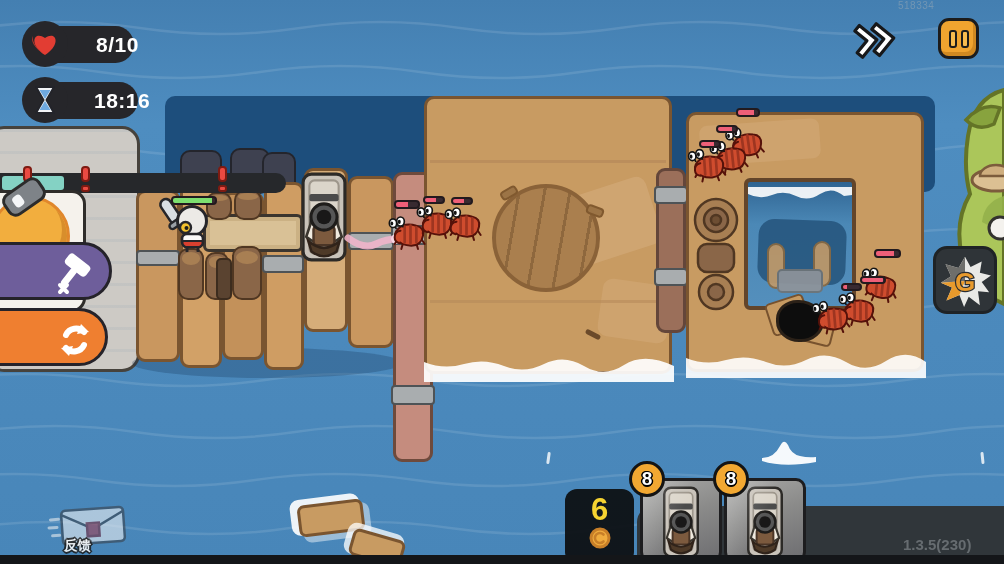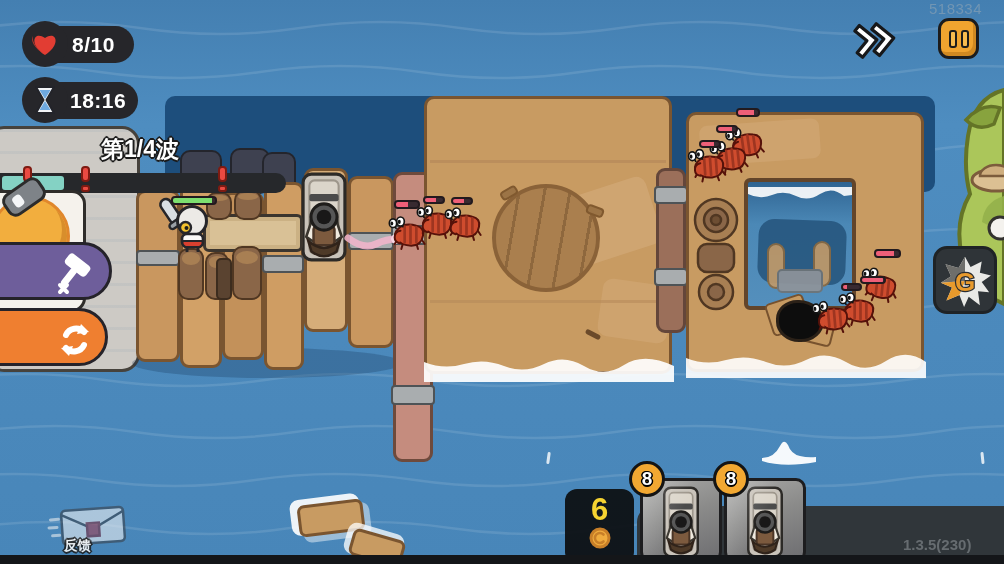--- a/index.html
+++ b/index.html
@@ -3,21 +3,21 @@
 <meta charset="utf-8">
 <style>
   html,body{margin:0;padding:0;background:#222;}
   #stage{position:relative;width:1004px;height:564px;overflow:hidden;
     font-family:"Liberation Sans","DejaVu Sans",sans-serif;
     background:linear-gradient(180deg,#447fb1 0%,#4e8dc0 22%,#4b89bc 60%,#4886b9 100%);}
   .abs{position:absolute;box-sizing:border-box;}
   
   .pill{position:absolute;height:37px;background:#26262a;border-radius:19px;}
   .pill-circle{position:absolute;width:46px;height:46px;border-radius:50%;background:#26262a;}
-  .pill-text{position:absolute;color:#fff;font-weight:bold;font-size:21px;letter-spacing:.5px;}
+  .pill-text{position:absolute;color:#fff;font-weight:bold;font-size:21px;letter-spacing:.5px;margin-left:24px;}
   .outline-txt{color:#fff;font-weight:900;
     text-shadow:-2px 0 #1b1b1b,2px 0 #1b1b1b,0 -2px #1b1b1b,0 2px #1b1b1b,
       -1px -1px #1b1b1b,1px 1px #1b1b1b,-1px 1px #1b1b1b,1px -1px #1b1b1b;}
   
   .plank{position:absolute;background:#c9975f;border:3px solid #7a5530;border-radius:9px;box-sizing:border-box;}
   .band{position:absolute;background:#a9adaf;border:2.5px solid #4e5356;border-radius:4px;box-sizing:border-box;}
   .log{position:absolute;background:#8a6648;border:2.5px solid #503722;border-radius:10px;box-sizing:border-box;}
   .log::before{content:"";position:absolute;left:8%;right:8%;top:5%;height:26%;background:#a87f53;border-radius:50%;}
   .hp{position:absolute;height:9px;background:#382a30;border:2px solid #221a1e;border-radius:4px;box-sizing:border-box;overflow:hidden;}
   .hp i{display:block;height:100%;background:#ee5f78;}
@@ -288,40 +288,39 @@
     </div>
   <div class="wmark" style="left:81px">
       <div class="b"></div>
       <div class="d"></div>
     </div>
   <div class="wmark" style="left:218px">
       <div class="b"></div>
       <div class="d"></div>
     </div>
 
-  <div class="abs outline-txt" style="left:70px;top:134px;width:140px;text-align:center;font-size:23px">第1/4波</div>
 
   <div class="pill" style="left:34px;top:26px;width:100px"></div>
   <div class="pill-circle" style="left:22px;top:21px"></div>
   <svg class="abs" style="left:31px;top:31px" width="28" height="26">
     <path d="M14 24 C -3 13 3 -1 14 7 C 25 -1 31 13 14 24 Z" fill="#e23d33"></path>
     <path d="M14 24 C 3 17 -1 9 2 5 q-2 8 12 19 z" fill="#b3362c"></path>
   </svg>
   <div class="pill-text" style="left:72px;top:33px">8/10</div>
 
   <div class="pill" style="left:34px;top:82px;width:104px"></div>
   <div class="pill-circle" style="left:22px;top:77px"></div>
   <svg class="abs" style="left:32px;top:85px" width="26" height="30">
     <path d="M4 2 h18 l-7.5 13 7.5 13 h-18 l7.5 -13 z" fill="#f2f4f6" stroke="#23242a" stroke-width="2" stroke-linejoin="round"></path>
     <path d="M7.5 5 h11 l-5.5 9 z" fill="#6ea9e0"></path>
     <path d="M7.5 25 h11 l-5.5 -9 z" fill="#6ea9e0"></path>
   </svg>
   <div class="pill-text" style="left:70px;top:89px">18:16</div>
 
-  <div class="abs" style="left:929px;top:0;font-size:15px;letter-spacing:.5px;color:rgba(125,155,180,.8);font-weight:normal">518334</div>
+  <div class="abs" style="left:898px;top:0;font-size:10px;letter-spacing:.5px;color:rgba(125,155,180,.8);font-weight:normal">518334</div>
 
   <svg class="abs" style="left:850px;top:22px" width="48" height="38">
     <g fill="#fff" stroke="#17181a" stroke-width="3.2" stroke-linejoin="round" transform="rotate(-6 24 19)">
       <path d="M6 7 L17 18 L6 29 L11 34 L27 18 L11 2 Z"></path>
       <path d="M23 7 L34 18 L23 29 L28 34 L44 18 L28 2 Z"></path>
     </g>
   </svg>
 
   <div class="abs" style="left:938px;top:18px;width:41px;height:41px;background:#f0a42f;border:3.5px solid #1c1c1c;border-radius:11px;
        display:flex;align-items:center;justify-content:center;gap:4px;box-shadow:inset -3px -4px 0 rgba(150,90,10,.35)">

